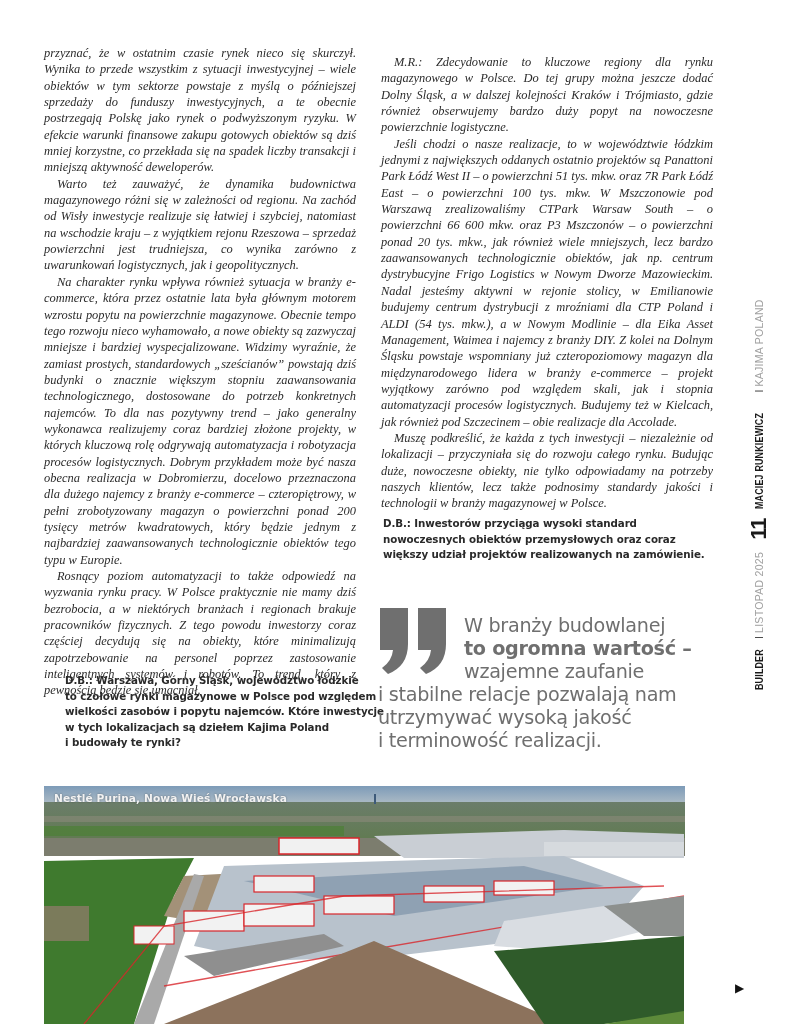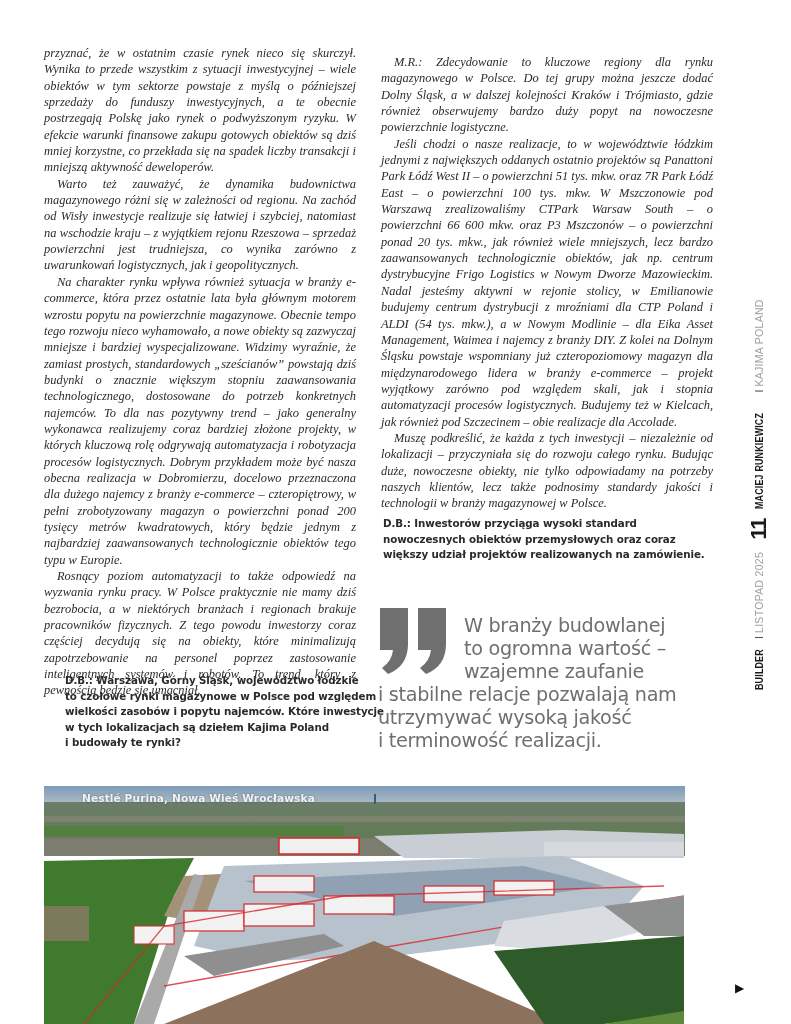--- a/index.html
+++ b/index.html
@@ -19,21 +19,21 @@
   .pq-line { position:absolute; font-family:"DejaVu Sans", "Liberation Sans", sans-serif; font-weight:normal; font-size:19.2px; line-height:23px; color:#6f6f6f; white-space:nowrap; letter-spacing:-0.3px; }
 
   #sidebar { position:absolute; left:747px; top:690px; width:390px; height:24px; transform-origin:0 0; transform:rotate(-90deg); display:flex; align-items:center; white-space:nowrap; font-family:"Liberation Sans", "DejaVu Sans", sans-serif; }
   #sidebar .b { font-weight:bold; font-size:10.5px; color:#1a1a1a; letter-spacing:0.2px; transform:scaleX(0.85); transform-origin:left center; display:inline-block; }
   #sidebar .l { font-size:10.5px; color:#a0a0a0; letter-spacing:0.3px; }
   #sidebar .sep { font-size:10.5px; color:#444; margin:0 3px; }
   #sidebar .num { font-weight:bold; font-size:22px; color:#1a1a1a; margin:0 10px 0 12px; letter-spacing:-1px; }
 
   #photo { position:absolute; left:44px; top:786px; width:641px; height:238px; overflow:hidden; }
   #photo svg { display:block; }
-  #photo-caption { position:absolute; left:10px; top:6px; font-family:"DejaVu Sans", "Liberation Sans", sans-serif; font-weight:bold; font-size:10.6px; color:#f2f2f2; letter-spacing:0.1px; text-shadow:0 0 2px rgba(0,0,0,0.4);margin-left:28px; }
+  #photo-caption { position:absolute; left:10px; top:6px; font-family:"DejaVu Sans", "Liberation Sans", sans-serif; font-weight:bold; font-size:10.6px; color:#f2f2f2; letter-spacing:0.1px; text-shadow:0 0 2px rgba(0,0,0,0.4); }
   #next-arrow { position:absolute; left:735px; top:981px; font-size:12px; color:#111; font-family:"DejaVu Sans", sans-serif; }
 </style>
 </head>
 <body>
 
 <div id="col-left" class="col">
   <p class="first">przyznać, że w ostatnim czasie rynek nieco się skurczył. Wynika to przede wszystkim z sytuacji inwestycyjnej – wiele obiektów w tym sektorze powstaje z myślą o późniejszej sprzedaży do funduszy inwestycyjnych, a te obecnie postrzegają Polskę jako rynek o podwyższonym ryzyku. W efekcie warunki finansowe zakupu gotowych obiektów są dziś mniej korzystne, co przekłada się na spadek liczby transakcji i mniejszą aktywność deweloperów.</p>
   <p>Warto też zauważyć, że dynamika budownictwa magazynowego różni się w zależności od regionu. Na zachód od Wisły inwestycje realizuje się łatwiej i szybciej, natomiast na wschodzie kraju – z wyjątkiem rejonu Rzeszowa – sprzedaż powierzchni jest trudniejsza, co wynika zarówno z uwarunkowań logistycznych, jak i geopolitycznych.</p>
   <p>Na charakter rynku wpływa również sytuacja w branży e-commerce, która przez ostatnie lata była głównym motorem wzrostu popytu na powierzchnie magazynowe. Obecnie tempo tego rozwoju nieco wyhamowało, a nowe obiekty są zazwyczaj mniejsze i bardziej wyspecjalizowane. Widzimy wyraźnie, że zamiast prostych, standardowych „sześcianów” powstają dziś budynki o znacznie większym stopniu zaawansowania technologicznego, dostosowane do potrzeb konkretnych najemców. To dla nas pozytywny trend – jako generalny wykonawca realizujemy coraz bardziej złożone projekty, w których kluczową rolę odgrywają automatyzacja i robotyzacja procesów logistycznych. Dobrym przykładem może być nasza obecna realizacja w Dobromierzu, docelowo przeznaczona dla dużego najemcy z branży e-commerce – czteropiętrowy, w pełni zrobotyzowany magazyn o powierzchni ponad 200 tysięcy metrów kwadratowych, który będzie jednym z najbardziej zaawansowanych technologicznie obiektów tego typu w Europie.</p>
   <p>Rosnący poziom automatyzacji to także odpowiedź na wyzwania rynku pracy. W Polsce praktycznie nie mamy dziś bezrobocia, a w niektórych branżach i regionach brakuje pracowników fizycznych. Z tego powodu inwestorzy coraz częściej decydują się na obiekty, które minimalizują zapotrzebowanie na personel poprzez zastosowanie inteligentnych systemów i robotów. To trend, który z pewnością będzie się umacniał.</p>
@@ -58,21 +58,21 @@
   <span>nowoczesnych obiektów przemysłowych oraz coraz</span>
   <span>większy udział projektów realizowanych na zamówienie.</span>
 </div>
 
 <div id="pullquote">
   <svg id="quote-mark" viewBox="0 0 72 70">
     <path d="M2 2 H30 V38 Q30 60 10 68 L4 62 Q14 55 15 44 H2 Z" fill="#6f6f6f"></path>
     <path d="M40 2 H68 V38 Q68 60 48 68 L42 62 Q52 55 53 44 H40 Z" fill="#6f6f6f"></path>
   </svg>
   <div class="pq-line" style="left:86px; top:8px;">W branży budowlanej</div>
-  <div class="pq-line" style="left:86px; top:31px;">to ogromna wartość –</div>
+  <div class="pq-line" style="left:86px; top:31px;font-weight:bold;">to ogromna wartość –</div>
   <div class="pq-line" style="left:86px; top:54px;">wzajemne zaufanie</div>
   <div class="pq-line" style="left:0px; top:77px;">i stabilne relacje pozwalają nam</div>
   <div class="pq-line" style="left:0px; top:100px;">utrzymywać wysoką jakość</div>
   <div class="pq-line" style="left:0px; top:123px;">i terminowość realizacji.</div>
 </div>
 
 <div id="sidebar">
   <span class="b">BUILDER</span>
   <span class="sep">I</span>
   <span class="l">LISTOPAD 2025</span>

